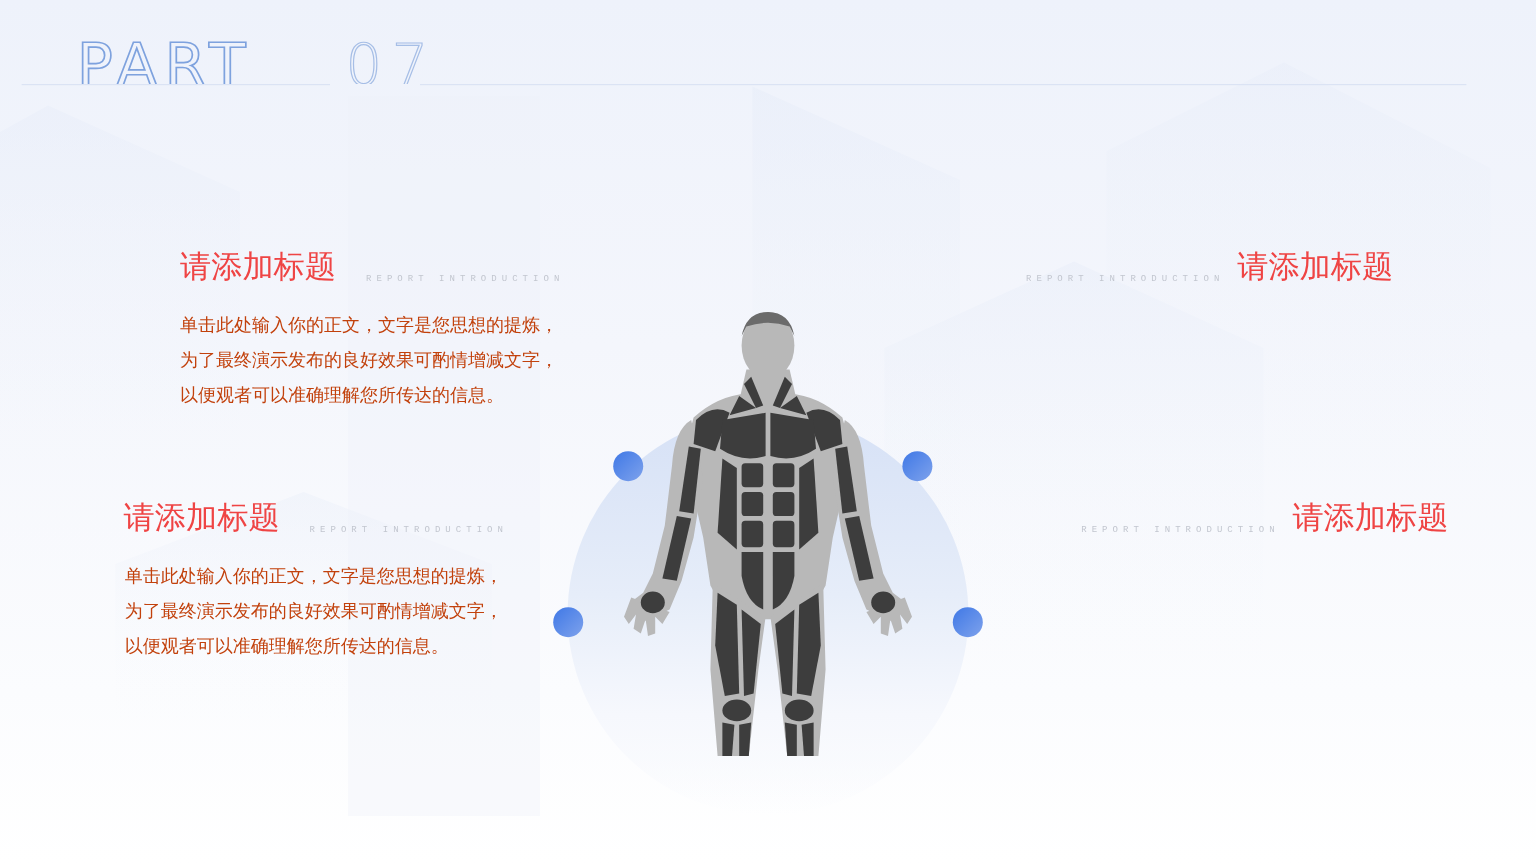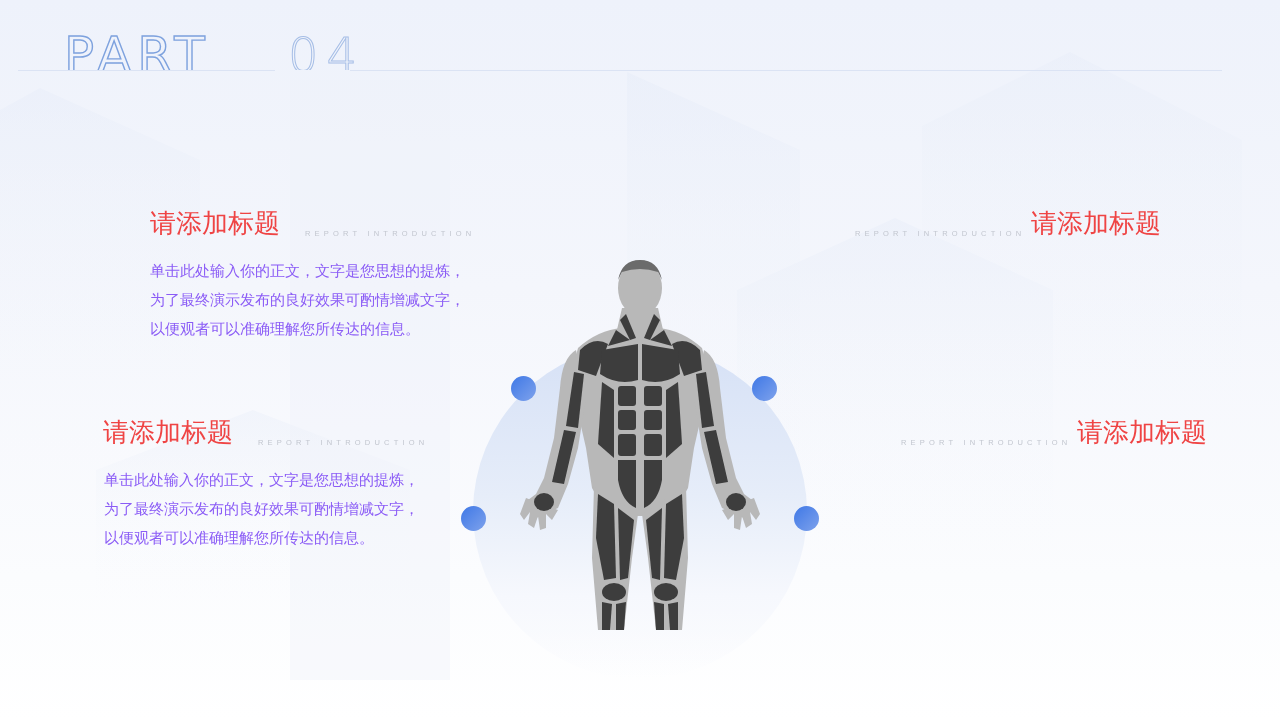--- a/index.html
+++ b/index.html
@@ -25,24 +25,24 @@
     -webkit-text-stroke: 1px #a6bee6;
     height: 46px; overflow: hidden; line-height: 62px; font-weight: 300;
   }
   .block { position: absolute; }
   .title {
     font-size: 26px; color: #ef4444; line-height: 30px;
     font-family: "DejaVu Sans", sans-serif; white-space: nowrap;
   }
   .sub {
     position: absolute; font-size: 7.5px; letter-spacing: 4.2px;
-    color: #c2c6cf; font-family: Liberation Sans, sans-serif; white-space: nowrap;
+    color: #c2c6cf; font-family: Liberation Mono, monospace; white-space: nowrap;
   }
   .body-text {
-    position: absolute; font-size: 15px; line-height: 29px; color: #8b5cf6;
+    position: absolute; font-size: 15px; line-height: 29px; color: #c2410c;
     white-space: nowrap;
   }
   .body-text div { white-space: nowrap; }
   .dot {
     position: absolute; width: 25px; height: 25px; border-radius: 50%;
     background: linear-gradient(135deg, #3f78e6 0%, #7ea2ec 100%);
   }
   .arc {
     position: absolute; left: 473px; top: 345px; width: 334px; height: 334px; border-radius: 50%;
     background: linear-gradient(180deg, #d6e1f6 0%, #e6edf9 45%, #f6f8fd 75%, rgba(255,255,255,0) 100%);
@@ -63,21 +63,21 @@
   <polygon points="96,540 96,470 253,410 410,470 410,640 96,640" fill="url(#bgfade)" opacity="0.5"></polygon>
   <polygon points="627,650 627,72 800,150 800,650" fill="url(#bgfade)" opacity="0.7"></polygon>
   <polygon points="737,640 737,290 895,218 1053,290 1053,640" fill="url(#bgfade)" opacity="0.6"></polygon>
   <polygon points="922,600 922,126 1070,52 1242,140 1242,600" fill="url(#bgfade)" opacity="0.55"></polygon>
   <rect x="290" y="80" width="160" height="600" fill="#eef2fa" opacity="0.35"></rect>
 </svg>
 
 <div class="header-line" style="left:18px;width:257px;"></div>
 <div class="header-line" style="left:350px;width:872px;"></div>
 <div class="part-text" style="left:64px;">PART</div>
-<div class="num-text" style="left:288px;">04</div>
+<div class="num-text" style="left:288px;">07</div>
 
 <div class="arc"></div>
 
 <div class="dot" style="left:511px;top:376px;"></div>
 <div class="dot" style="left:752px;top:376px;"></div>
 <div class="dot" style="left:461px;top:506px;"></div>
 <div class="dot" style="left:794px;top:506px;"></div>
 
 <svg class="figure" viewBox="0 0 244 372">
   <g fill="#b8b8b8">

